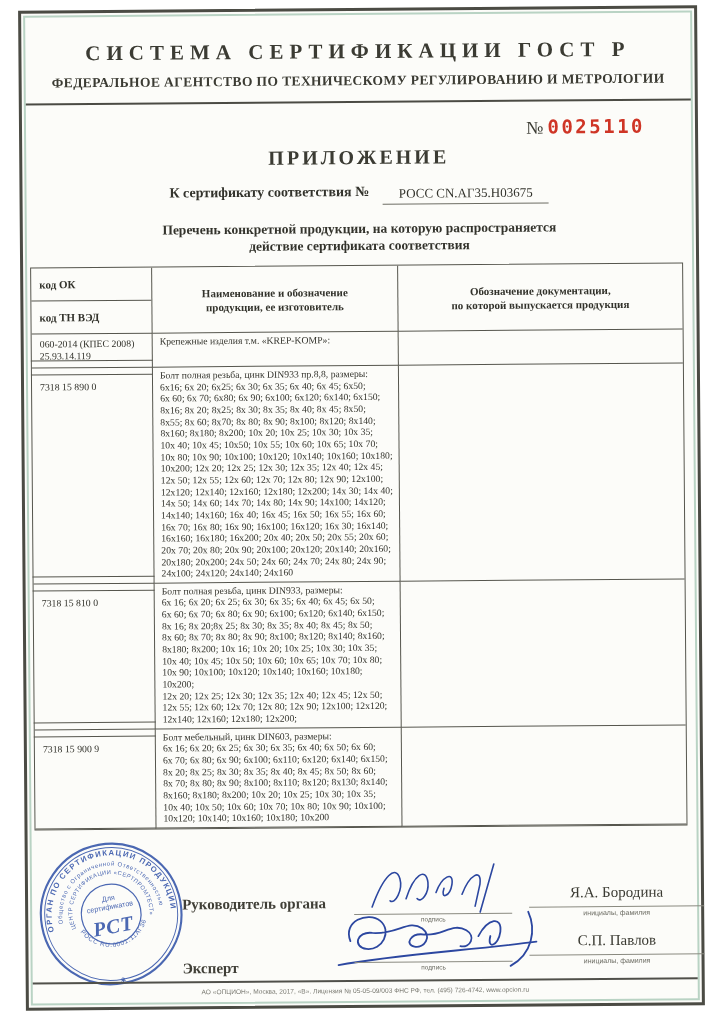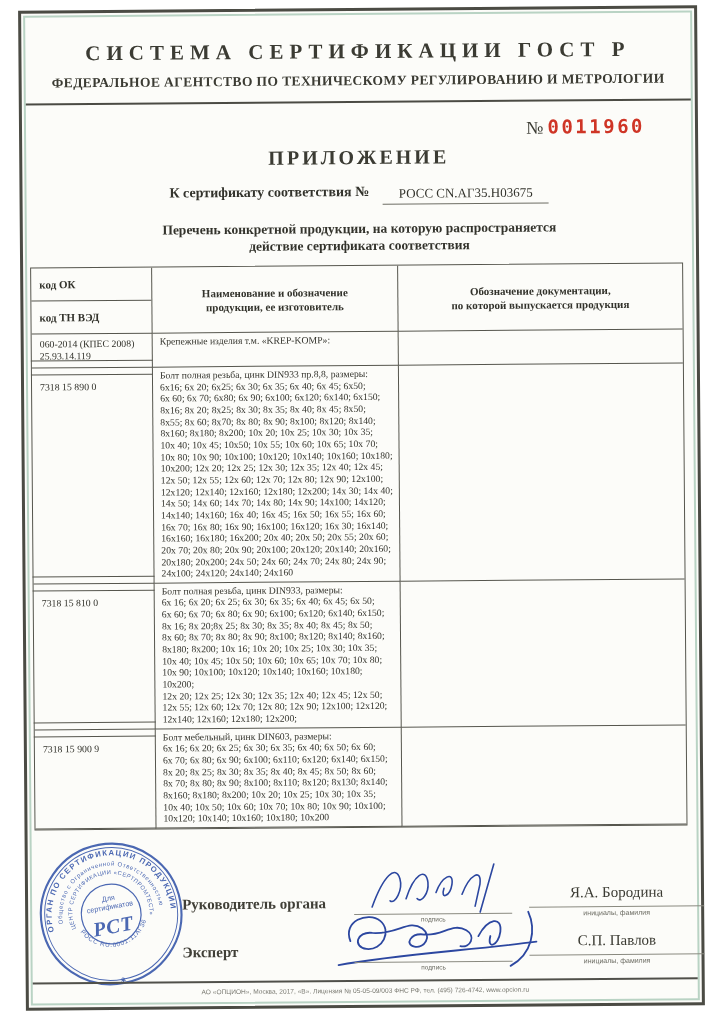--- a/index.html
+++ b/index.html
@@ -79,21 +79,21 @@
     border-top:1px solid #56564e;
   }
   .name{ font-size:9.7px; line-height:11.65px; padding:2px 4px 3px 7px; white-space:pre-line; }
   .name.first{ min-height:34px; }
   .doc{ min-height:10px; }
   
   .sig-area{ position:relative; height:160px; margin-top:3px; }
   .stamp{ position:absolute; left:2px; top:4px; width:154px; height:154px; transform:rotate(-10deg); opacity:0.92;}
   .role{ position:absolute; font-size:15px; font-weight:bold; color:#403f37; }
   .role1{ left:150px; top:64px; }
-  .role2{ left:150px; top:112px; }
+  .role2{ left:150px; top:128px; }
   .sigline{ position:absolute; border-top:1.4px solid #8a8a80; }
   .sl1{ left:322px; top:83px; width:158px; }
   .sl2{ left:322px; top:131px; width:158px; }
   .sigcap{ position:absolute; font-family:"Liberation Sans", sans-serif; font-size:6.5px; color:#6b6b62; width:158px; text-align:center;}
   .sc1{ left:322px; top:85px; }
   .sc2{ left:322px; top:133px; }
   .svg-sig{ position:absolute; }
   .sig1{ left:330px; top:28px; width:160px; height:58px;}
   .sig2{ left:300px; top:76px; width:210px; height:64px;}
   .pname{ position:absolute; font-size:15px; color:#3b3b33; width:175px; text-align:center; }
@@ -122,21 +122,21 @@
 <div class="sheet">
   <div class="inner">
 
     <div class="hdr">
       <div class="sys">СИСТЕМА СЕРТИФИКАЦИИ ГОСТ Р</div>
       <div class="agency">ФЕДЕРАЛЬНОЕ АГЕНТСТВО ПО ТЕХНИЧЕСКОМУ РЕГУЛИРОВАНИЮ И МЕТРОЛОГИИ</div>
     </div>
 
     <div class="numrow">
       <span class="no">№</span>
-      <span class="num">0011960</span>
+      <span class="num">0025110</span>
     </div>
 
     <div class="apptitle">ПРИЛОЖЕНИЕ</div>
 
     <div class="certline">
       <span class="lbl">К сертификату соответствия №</span>
       <span class="val">РОСС CN.АГ35.Н03675</span>
     </div>
 
     <div class="subtitle">Перечень конкретной продукции,  на которую распространяется

